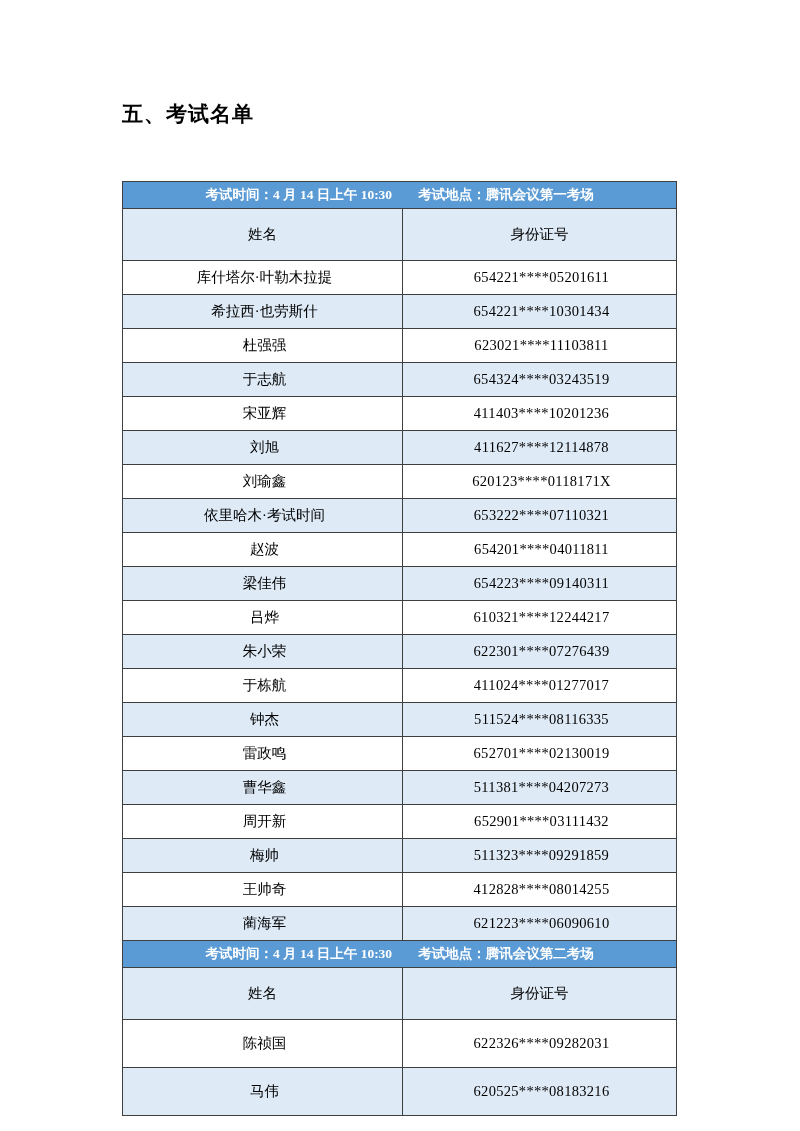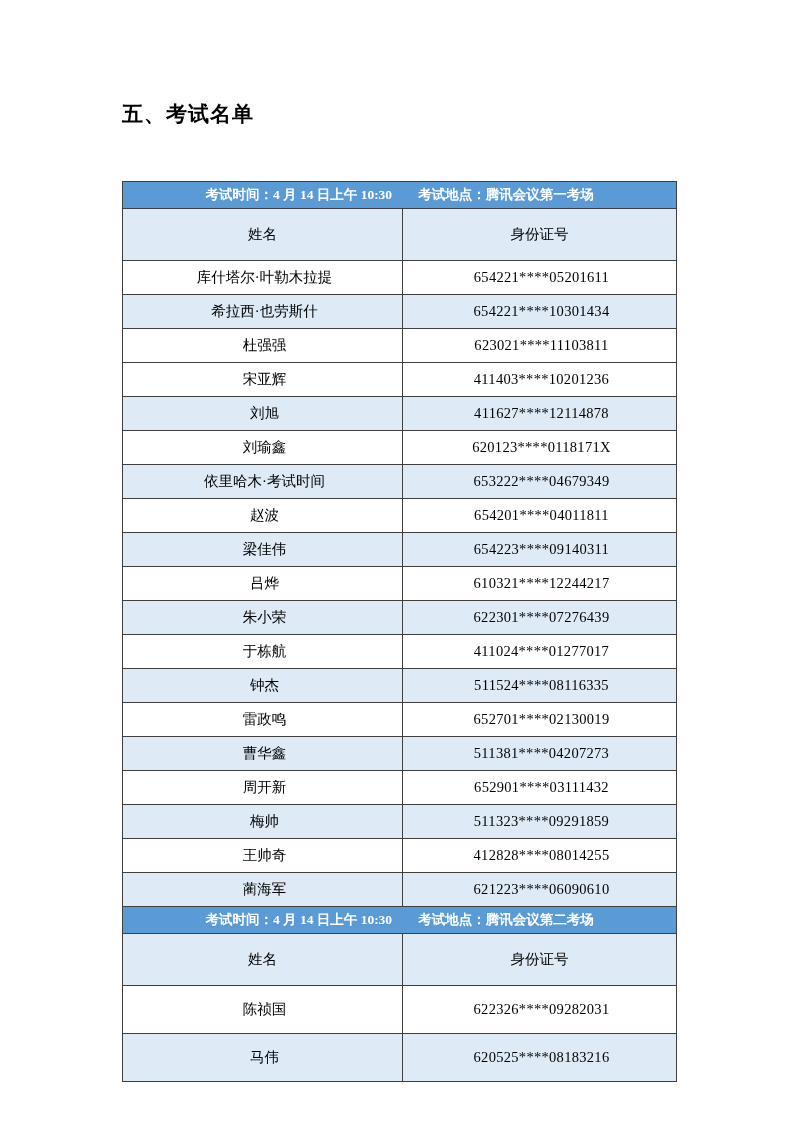--- a/index.html
+++ b/index.html
@@ -93,35 +93,39 @@
         <td class="id-cell">654221****05201611</td>
       </tr>
       <tr class="data-row banded">
         <td class="name-cell">希拉西·也劳斯什</td>
         <td class="id-cell">654221****10301434</td>
       </tr>
       <tr class="data-row">
         <td class="name-cell">杜强强</td>
         <td class="id-cell">623021****11103811</td>
       </tr>
+      <tr class="data-row banded">
+        <td class="name-cell">于志航</td>
+        <td class="id-cell">654324****03243519</td>
+      </tr>
       <tr class="data-row">
         <td class="name-cell">宋亚辉</td>
         <td class="id-cell">411403****10201236</td>
       </tr>
       <tr class="data-row banded">
         <td class="name-cell">刘旭</td>
         <td class="id-cell">411627****12114878</td>
       </tr>
       <tr class="data-row">
         <td class="name-cell">刘瑜鑫</td>
         <td class="id-cell">620123****0118171X</td>
       </tr>
       <tr class="data-row banded">
         <td class="name-cell">依里哈木·考试时间</td>
-        <td class="id-cell">653222****04679349</td>
+        <td class="id-cell">653222****07110321</td>
       </tr>
       <tr class="data-row">
         <td class="name-cell">赵波</td>
         <td class="id-cell">654201****04011811</td>
       </tr>
       <tr class="data-row banded">
         <td class="name-cell">梁佳伟</td>
         <td class="id-cell">654223****09140311</td>
       </tr>
       <tr class="data-row">

